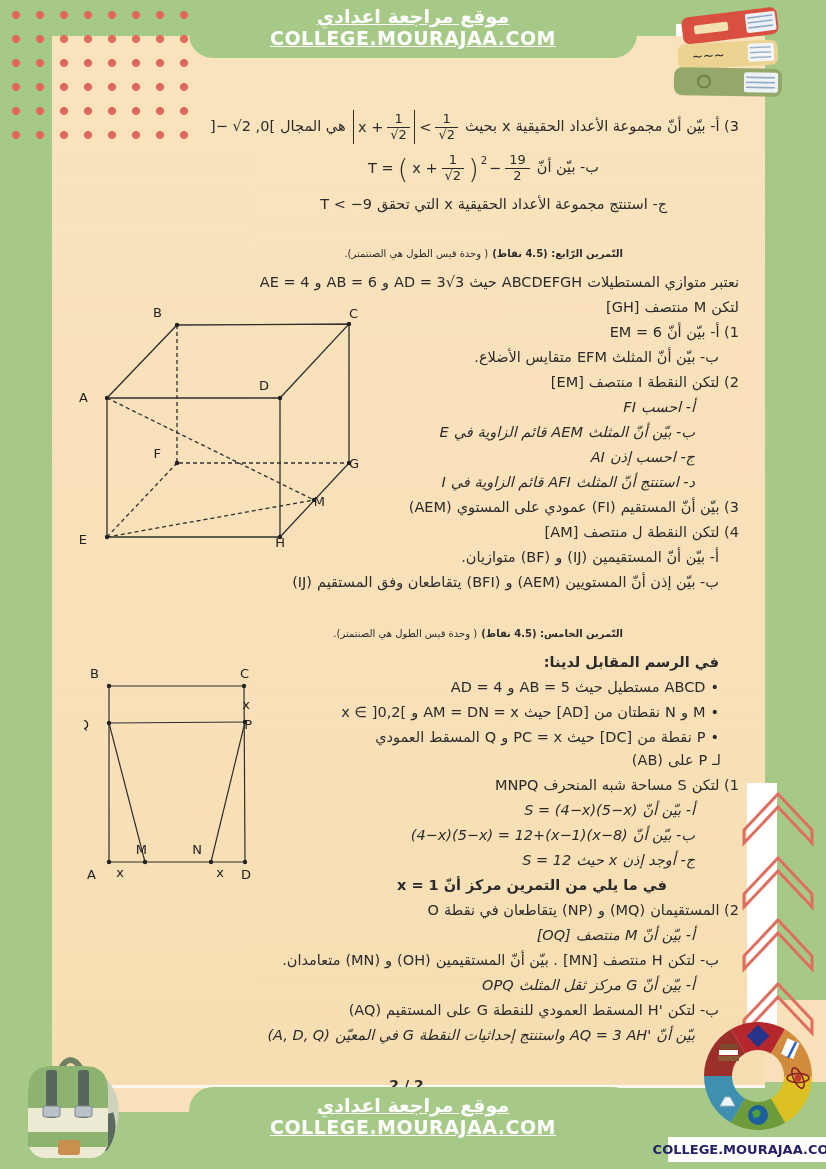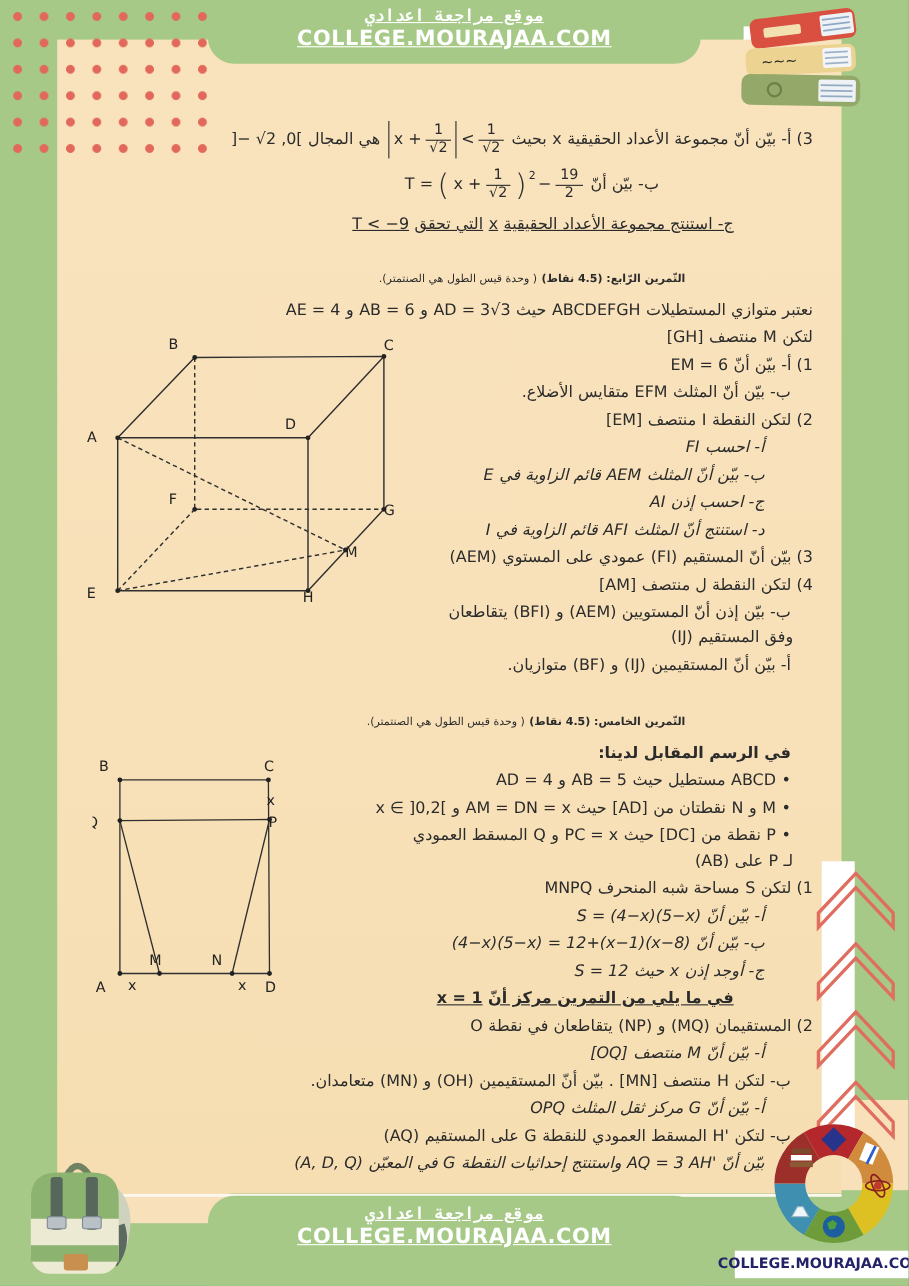--- a/index.html
+++ b/index.html
@@ -28,36 +28,36 @@
   .frac { display: inline-flex; flex-direction: column; text-align: center;
           vertical-align: middle; line-height: 1.15; font-size: 13px; }
   .frac .num { border-bottom: 1.4px solid #2b2b2b; padding: 0 4px; }
   .frac .den { padding: 0 3px; }
   .bigp { font-size: 27px; font-weight: 300; line-height: 1; }
   .vbar { display: inline-block; width: 1.4px; height: 34px; background: #2b2b2b; }
   sup { font-size: 10px; }
   .mtg sup { align-self: flex-start; margin-top: -4px; }
   .ind1 { padding-right: 20px; }
   .ind2 { padding-right: 44px; font-style: italic; }
-  .ind3 { padding-right: 72px; text-decoration: underline; }
+  .ind3 { padding-right: 72px; }
   .ind4 { padding-right: 140px; }
   .title { padding-right: 116px; margin-top: 26px; margin-bottom: 6px; font-size: 10px; }
   .q3 { margin-top: 10px; }
   .q3 .line { margin-bottom: 9px; }
   .fig-cube { float: left; width: 310px; height: 250px; margin: 4px 18px 6px 0; }
   .fig-trap { float: left; width: 200px; height: 230px; margin: 4px 30px 6px 12px; }
   .fig-cube svg, .fig-trap svg { width: 100%; height: 100%; }
   .pageno { clear: both; direction: ltr; text-align: center; font-weight: bold;
             font-size: 14px; margin-top: 28px; }
   
   .tab { position: absolute; left: 50%; transform: translateX(-50%); width: 448px;
          background: #a6c987; z-index: 5; text-align: center; color: #fff; font-weight: bold; }
   .tab-top { top: 0; height: 58px; border-radius: 0 0 24px 24px; padding-top: 5px; }
   .tab-bottom { top: 1087px; height: 82px; border-radius: 24px 24px 0 0; padding-top: 7px; }
-  .tab .l1 { font-size: 15px; text-decoration: underline; font-family: Liberation Mono, monospace; }
+  .tab .l1 { font-size: 19px; text-decoration: underline; }
   .tab .l2 { font-size: 19px; text-decoration: underline; letter-spacing: .5px; }
   
   .dots { position: absolute; left: 4px; top: 3px; width: 198px; height: 146px; z-index: 6;
           background-image: radial-gradient(circle, #e2685c 3.6px, transparent 4.4px);
           background-size: 24px 24px; pointer-events: none; }
   .wsq  { position: absolute; left: 676px; top: 24px; width: 76px; height: 72px; background: #fff; z-index: 1; }
   .books { position: absolute; left: 672px; top: 4px; width: 140px; height: 96px; z-index: 3; }
   .wstrip { position: absolute; left: 747px; top: 783px; width: 30px; height: 258px; background: #fff; z-index: 2; }
   .chevrons { position: absolute; left: 738px; top: 786px; width: 88px; height: 256px; z-index: 3; }
   .bsq1 { position: absolute; left: 97px; top: 1028px; width: 112px; height: 84px; background: #f8e1ba; z-index: 1; }
@@ -185,22 +185,22 @@
           <div class="line ind0"><span class="ar">لتكن</span><span class="mtx" dir="ltr">M</span><span class="ar">منتصف</span><span class="mtx" dir="ltr">[GH]</span></div>
           <div class="line ind0"><span class="ar">1) أ- بيّن أنّ</span><span class="mtx" dir="ltr">EM = 6</span></div>
           <div class="line ind1"><span class="ar">ب- بيّن أنّ المثلث</span><span class="mtx" dir="ltr">EFM</span><span class="ar">متقايس الأضلاع.</span></div>
           <div class="line ind0"><span class="ar">2) لتكن النقطة</span><span class="mtx" dir="ltr">I</span><span class="ar">منتصف</span><span class="mtx" dir="ltr">[EM]</span></div>
           <div class="line ind2"><span class="ar">أ- احسب</span><span class="mtx" dir="ltr">FI</span></div>
           <div class="line ind2"><span class="ar">ب- بيّن أنّ المثلث</span><span class="mtx" dir="ltr">AEM</span><span class="ar">قائم الزاوية في</span><span class="mtx" dir="ltr">E</span></div>
           <div class="line ind2"><span class="ar">ج- احسب إذن</span><span class="mtx" dir="ltr">AI</span></div>
           <div class="line ind2"><span class="ar">د- استنتج أنّ المثلث</span><span class="mtx" dir="ltr">AFI</span><span class="ar">قائم الزاوية في</span><span class="mtx" dir="ltr">I</span></div>
           <div class="line ind0"><span class="ar">3) بيّن أنّ المستقيم</span><span class="mtx" dir="ltr">(FI)</span><span class="ar">عمودي على المستوي</span><span class="mtx" dir="ltr">(AEM)</span></div>
           <div class="line ind0"><span class="ar">4) لتكن النقطة ل منتصف</span><span class="mtx" dir="ltr">[AM]</span></div>
+          <div class="line ind1"><span class="ar">أ- بيّن أنّ المستقيمين</span><span class="mtx" dir="ltr">(IJ)</span><span class="ar">و</span><span class="mtx" dir="ltr">(BF)</span><span class="ar">متوازيان.</span></div>
           <div class="line ind1"><span class="ar">ب- بيّن إذن أنّ المستويين</span><span class="mtx" dir="ltr">(AEM)</span><span class="ar">و</span><span class="mtx" dir="ltr">(BFI)</span><span class="ar">يتقاطعان وفق المستقيم</span><span class="mtx" dir="ltr">(IJ)</span></div>
-          <div class="line ind1"><span class="ar">أ- بيّن أنّ المستقيمين</span><span class="mtx" dir="ltr">(IJ)</span><span class="ar">و</span><span class="mtx" dir="ltr">(BF)</span><span class="ar">متوازيان.</span></div>
         </div>
     </div>
 
     <div class="sec">
       <div>
           <div class="line ind0 title"><span class="ar b">التّمرين الخامس: (4.5 نقاط)</span><span class="ar">( وحدة قيس الطول هي الصنتمتر).</span></div>
         </div>
       <div class="fig-trap">
         <svg viewBox="0 0 200 230">
           <g stroke="#2f2f2f" stroke-width="1.2" fill="none">

